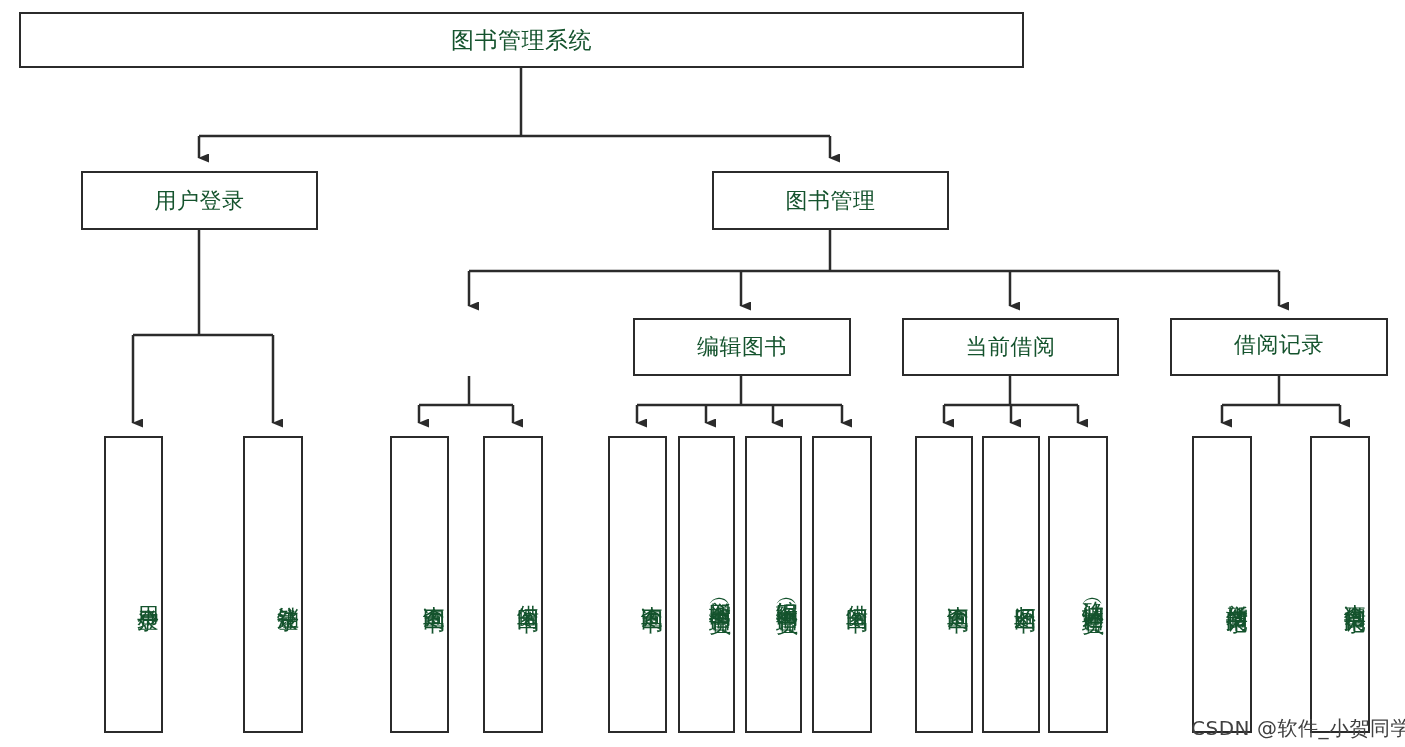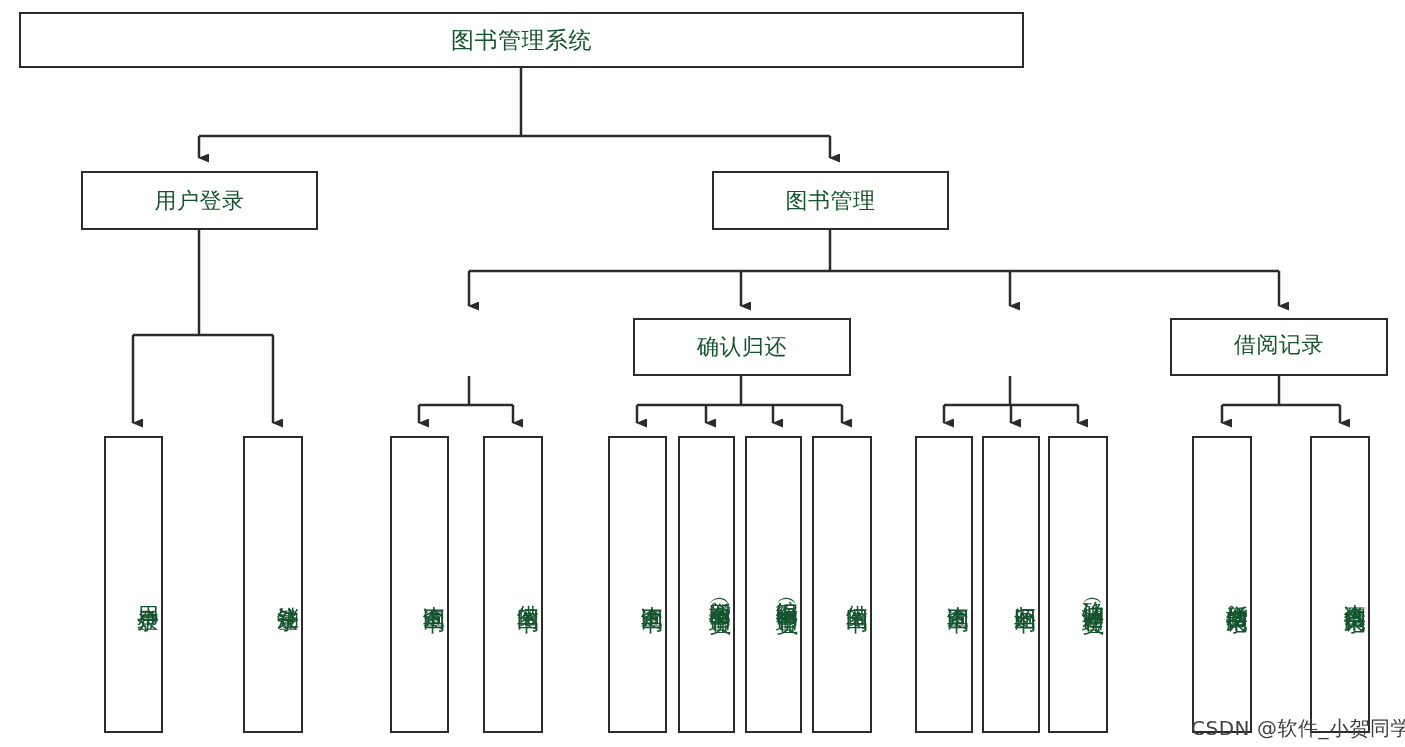--- a/index.html
+++ b/index.html
@@ -114,21 +114,22 @@
       <path d="M 1222,405 L 1222,423" marker-end="url(#arrow)"></path>
       <path d="M 1340,405 L 1340,423" marker-end="url(#arrow)"></path>
     </g>
   </svg>
 
   <div class="node horiz root" style="left:19px; top:12px; width:1005px; height:56px;">图书管理系统</div>
 
   <div class="node horiz" style="left:81px; top:171px; width:237px; height:59px;">用户登录</div>
   <div class="node horiz" style="left:712px; top:171px; width:237px; height:59px;">图书管理</div>
 
-  <div class="node horiz" style="left:633px; top:318px; width:218px; height:58px;">确认归还</div>
+  <div class="node horiz" style="left:633px; top:318px; width:218px; height:58px;">编辑图书</div>
+  <div class="node horiz" style="left:902px; top:318px; width:217px; height:58px;">当前借阅</div>
   <div class="node horiz" style="left:1170px; top:318px; width:218px; height:58px;font-family:Liberation Mono, monospace;">借阅记录</div>
 
   <div class="node vert" style="left:104px; top:436px; width:59px; height:297px;">用户登录</div>
   <div class="node vert" style="left:243px; top:436px; width:60px; height:297px;">注销登录</div>
 
   <div class="node vert" style="left:390px; top:436px; width:59px; height:297px;">查询图书</div>
   <div class="node vert" style="left:483px; top:436px; width:60px; height:297px;">借阅图书</div>
 
   <div class="node vert" style="left:608px; top:436px; width:59px; height:297px;">查询图书</div>
   <div class="node vert" style="left:678px; top:436px; width:57px; height:297px;">新增图书（管理员）</div>

